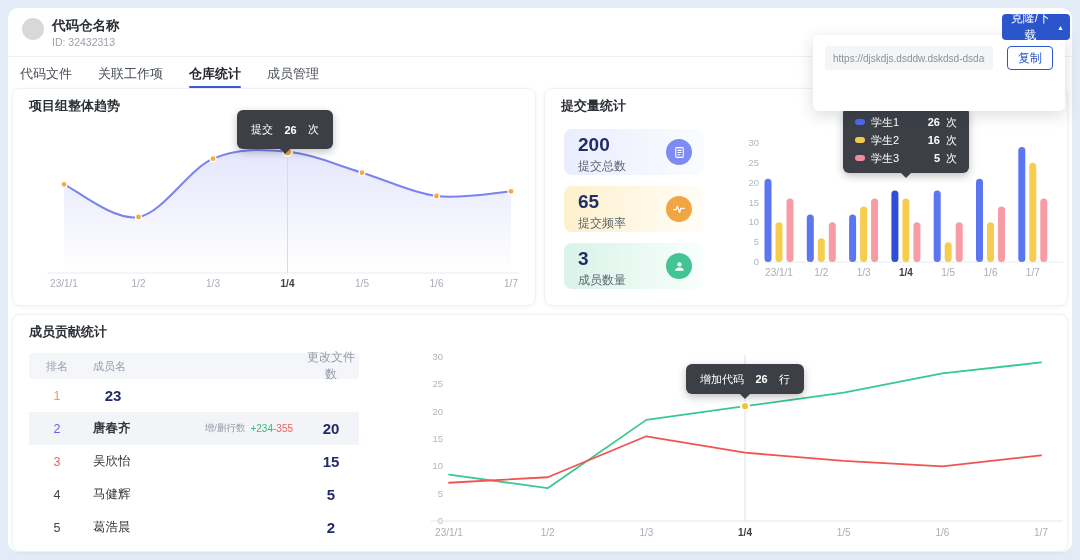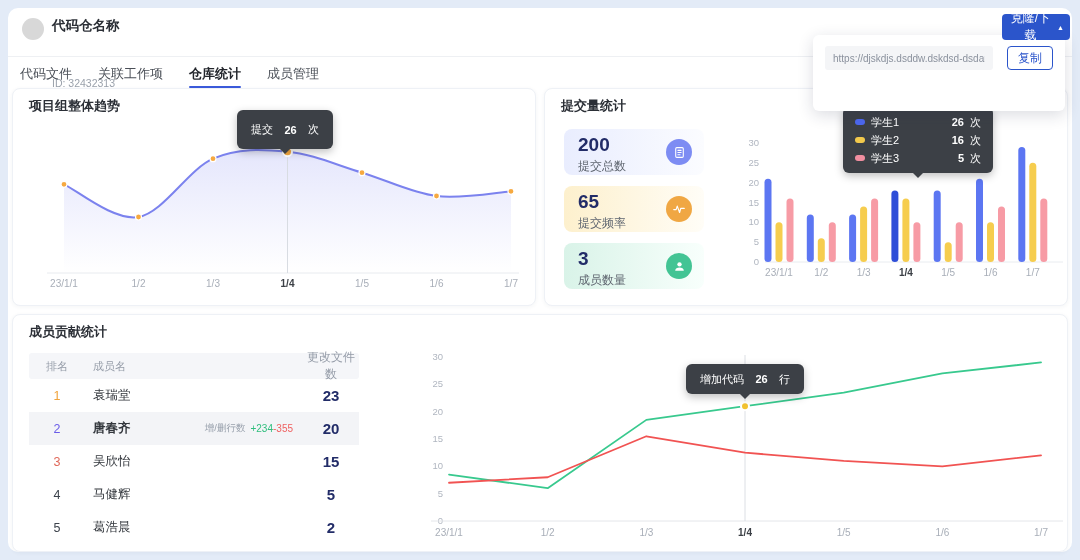--- a/index.html
+++ b/index.html
@@ -2,21 +2,21 @@
 <html><head>
 <meta charset="utf-8">
 <style>
   html,body{margin:0;padding:0;width:1080px;height:560px;overflow:hidden;
     font-family:"Liberation Sans","DejaVu Sans",sans-serif;background:#e3ebf7;}
   .app{position:absolute;inset:8px;background:#fff;border-radius:10px;}
 
   
   .avatar{position:absolute;left:14px;top:10px;width:22px;height:22px;border-radius:50%;background:#d8d8d8;}
   .repo-title{position:absolute;left:44px;top:9px;font-size:13.5px;font-weight:bold;color:#2b2f36;}
-  .repo-id{position:absolute;left:44px;top:28px;font-size:10.5px;color:#9aa1ab;margin-top:41px;}
+  .repo-id{position:absolute;left:44px;top:28px;font-size:10.5px;color:#9aa1ab;}
   .clone-btn{position:absolute;left:994px;top:6px;width:68px;height:26px;background:#2b55cb;color:#fff;
     border:none;border-radius:4px;font-size:12px;display:flex;align-items:center;justify-content:center;gap:4px;
     cursor:pointer;z-index:30;font-family:inherit;}
   .clone-btn .caret{font-size:7px;line-height:1;}
   .hdr-divider{position:absolute;left:0;right:0;top:48px;height:1px;background:#eef0f3;}
 
   
   .tabs{position:absolute;left:12px;top:52px;height:28px;display:flex;gap:26px;align-items:center;}
   .tab{position:relative;height:28px;display:flex;align-items:center;font-size:13px;color:#4a4f57;cursor:pointer;}
   .tab.active{color:#23262c;font-weight:bold;}
@@ -44,21 +44,21 @@
   .stat.green .icon-circle{background:#43c494;}
 
   
   .tip{position:absolute;background:#3c4046;border-radius:6px;color:#fff;font-size:11px;
     box-shadow:0 3px 8px rgba(0,0,0,.25);z-index:15;}
   .tip::after{content:"";position:absolute;left:50%;bottom:-5px;transform:translateX(-50%);
     border:5px solid transparent;border-top-color:#3c4046;border-bottom:none;}
   .tip-row1{display:flex;align-items:center;justify-content:space-between;padding:0 14px;height:100%;}
   .tip .val{font-weight:bold;}
   .tip1{left:229px;top:102px;width:96px;height:39px;}
-  .tip2{left:835px;top:99px;width:150px;height:66px;padding:6px 0;box-sizing:border-box;}
+  .tip2{left:835px;top:99px;width:126px;height:66px;padding:6px 0;box-sizing:border-box;}
   .tip2 .row{display:flex;align-items:center;height:18px;padding:0 12px;gap:6px;}
   .tip2 .dot{width:10px;height:6px;border-radius:3px;flex:none;}
   .tip2 .nm{flex:1;}
   .tip3{left:678px;top:356px;width:118px;height:30px;}
 
   
   .dropdown{position:absolute;left:805px;top:27px;width:252px;height:76px;background:#fff;border-radius:6px;
     box-shadow:0 4px 16px rgba(30,40,70,.16);z-index:20;}
   .clone-url{position:absolute;left:12px;top:11px;width:168px;height:24px;background:#f4f5f7;border:none;
     border-radius:3px;font-size:10px;color:#8a919d;padding:0 8px;box-sizing:border-box;font-family:inherit;}
@@ -212,21 +212,20 @@
     <h3>成员贡献统计</h3>
     <div class="ctable">
       <div class="ct-head">
         <span class="c-rank">排名</span>
         <span class="c-name">成员名</span>
         <span class="c-val" style="font-size:12px;font-weight:normal;color:#959ca8;">更改文件数</span>
       </div>
       <div id="ct-body">
           <div class="ct-row">
             <span class="c-rank" style="color:#f0a33c">1</span>
-            <span class="c-name">袁瑞堂</span>
             <span class="c-val">23</span>
           </div>
           <div class="ct-row hl">
             <span class="c-rank" style="color:#6a5ce8">2</span>
             <span class="c-name">唐春齐</span>
             <span class="c-extra">
               <span class="xl">增/删行数</span>
               <span class="pm">
                 <span class="add">+234</span>
                 <span class="del">-355</span>

